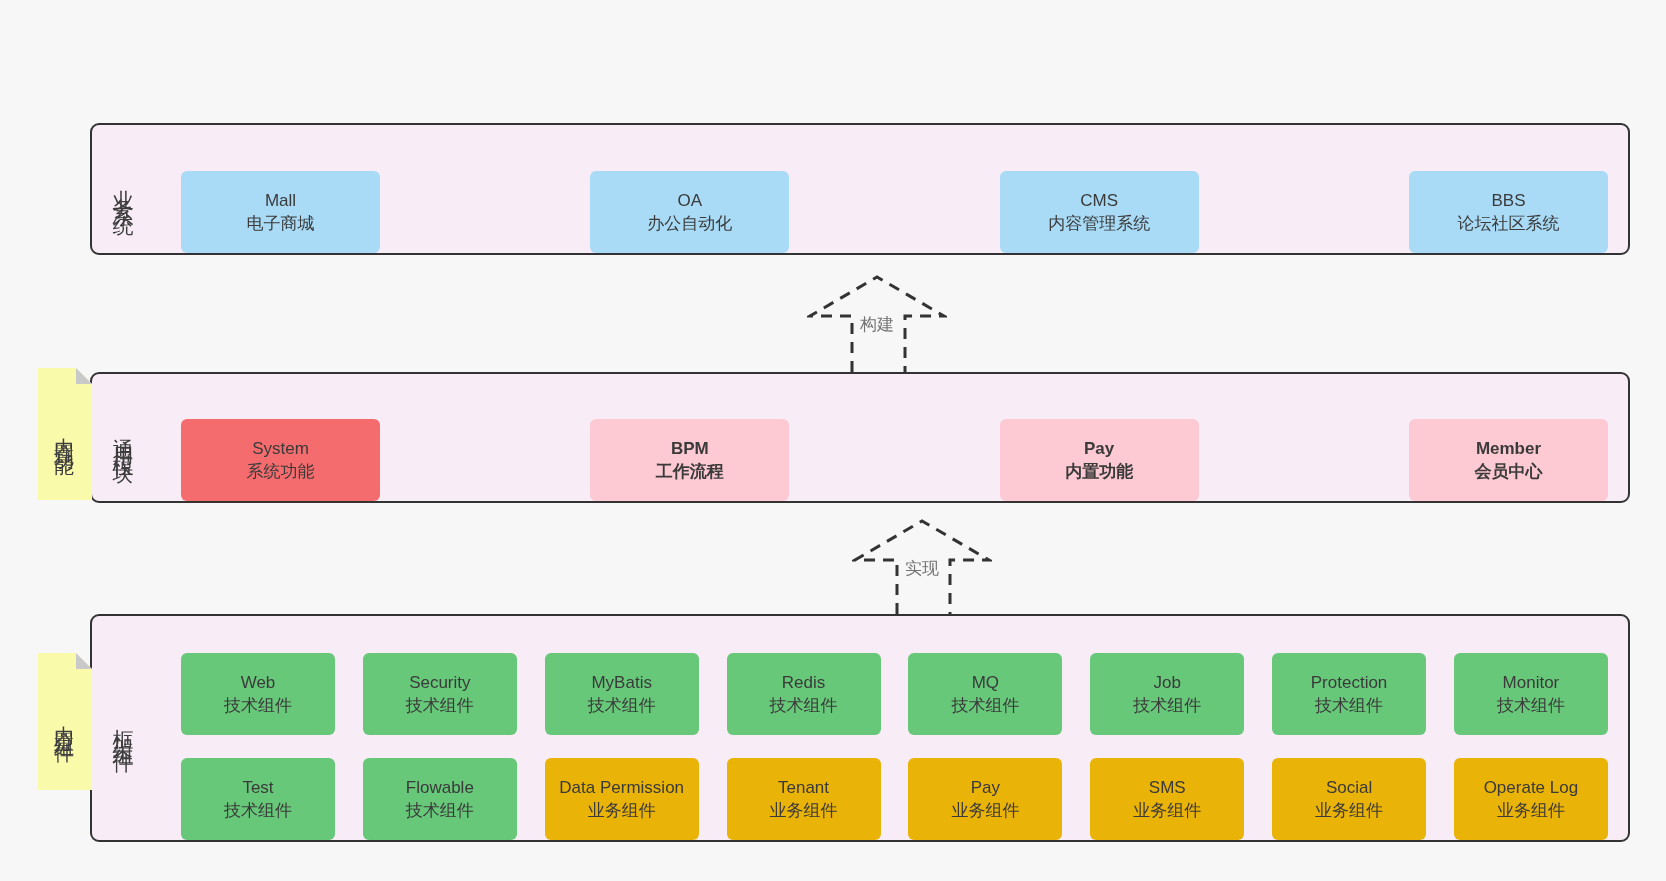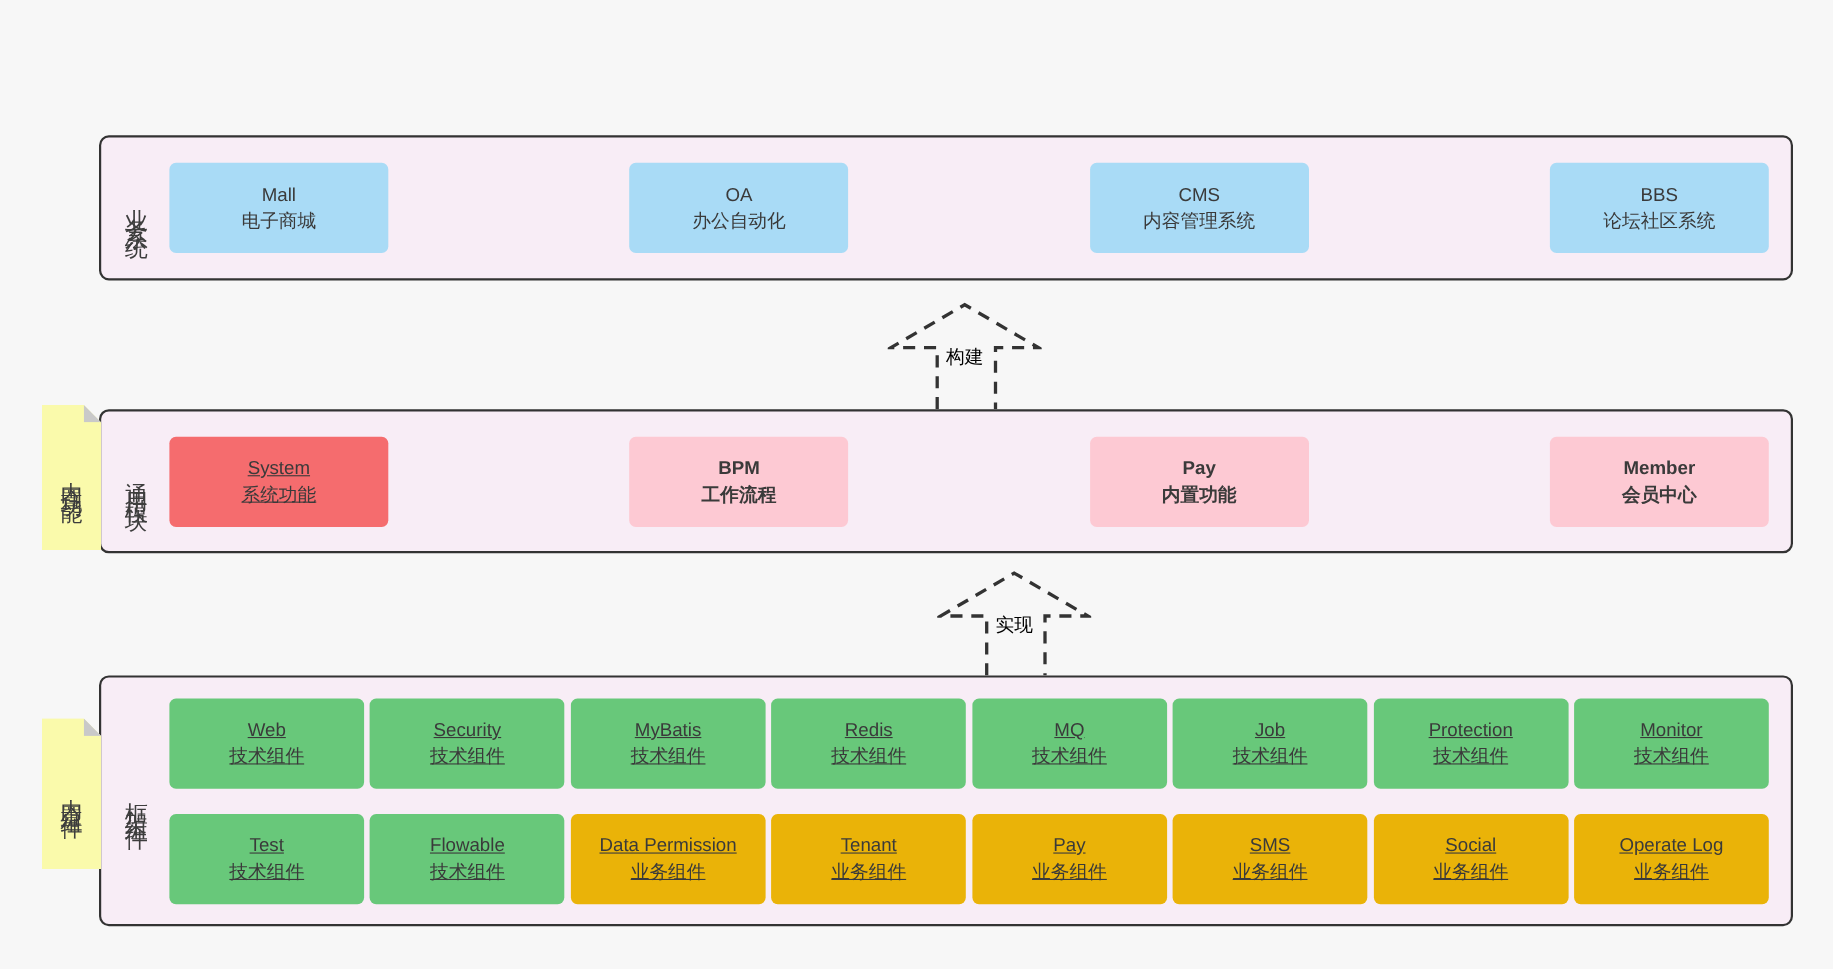--- a/index.html
+++ b/index.html
@@ -23,44 +23,45 @@
   .panel-label{
     width:62px;flex:0 0 62px;
     display:flex;align-items:center;justify-content:center;
   }
   .panel-label span{
     writing-mode:vertical-lr;text-orientation:upright;
     font-size:21px;letter-spacing:8px;color:#3d3d3d;
   }
   .rows{
     flex:1;display:flex;flex-direction:column;
-    justify-content:center;gap:23px;
+    justify-content:flex-end;gap:23px;
     padding-right:20px;
+    margin-left:27px;
   }
   .row{display:flex;justify-content:space-between;}
   .box{
     height:82px;border-radius:6px;
     display:flex;flex-direction:column;align-items:center;justify-content:center;
     text-align:center;font-size:17px;line-height:1.38;color:#3a3a3a;
     box-sizing:border-box;padding:2px 6px;
   }
   .row.cols-6 .box{width:199px;}
-  .row.cols-8 .box{width:177px;text-decoration:underline;}
+  .row.cols-8 .box{width:154px;}
   .v-blue{background:#a9dbf6;}
-  .v-red{background:#f56c6e;text-decoration:underline;}
+  .v-red{background:#f56c6e;}
   .v-pink{background:#fdc9d3;font-weight:bold;}
   .v-green{background:#68c87a;}
   .v-green-light{background:#eab308;}
   
   .arrow{position:absolute;width:140px;}
   .arrow svg{display:block;width:100%;height:100%;}
   .arrow-label{
     position:absolute;left:50%;top:39px;transform:translateX(-50%);
     background:#f7f7f7;padding:0 3px;
-    font-size:17px;color:#000000;white-space:nowrap;
+    font-size:17px;color:#737373;white-space:nowrap;
   }
   
   .sticky{position:absolute;left:38px;width:54px;z-index:3;}
   .sticky-body{
     position:absolute;inset:0;
     background:#fafaab;
     clip-path:polygon(0 0,calc(100% - 16px) 0,100% 16px,100% 100%,0 100%);
     display:flex;align-items:center;justify-content:center;
   }
   .sticky-body span{

